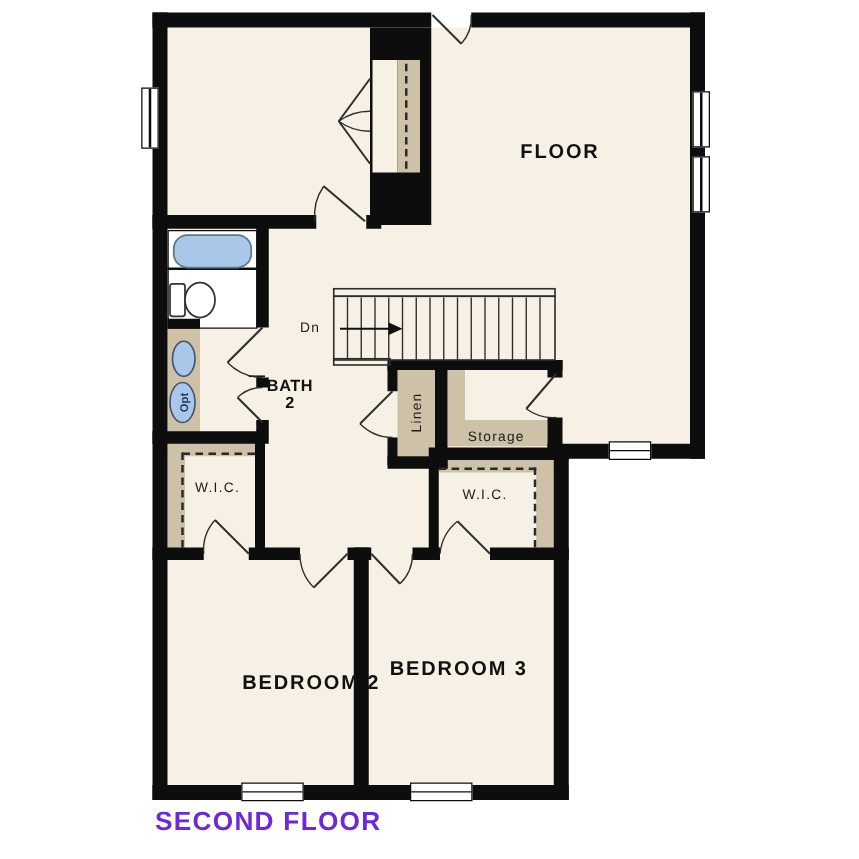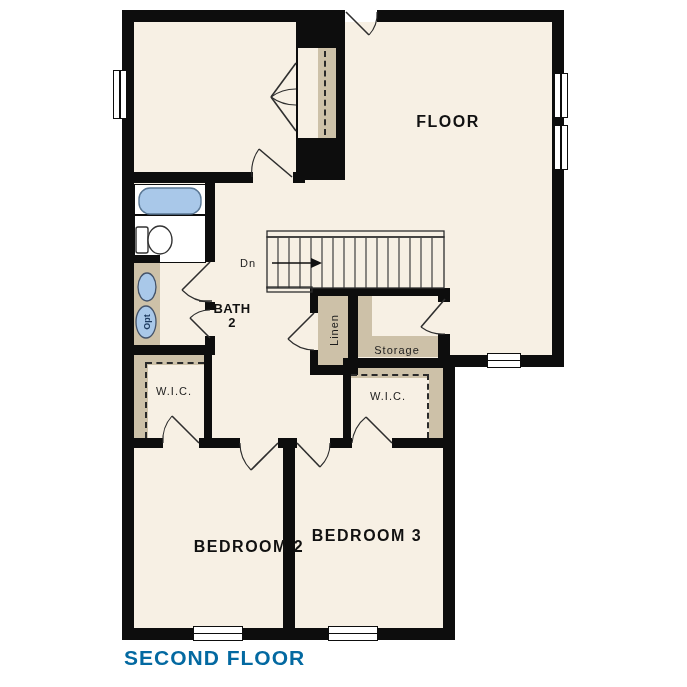--- a/index.html
+++ b/index.html
@@ -24,21 +24,21 @@
   .win .mid{position:absolute;background:var(--wall);}
   .win.h .mid{left:0;right:0;top:50%;height:1.5px;margin-top:-0.75px;}
   .win.v .mid{top:0;bottom:0;left:50%;width:1.5px;margin-left:-0.75px;}
   svg.overlay{position:absolute;left:0;top:0;z-index:5;pointer-events:none;}
   .label{position:absolute;transform:translate(-50%,-50%);color:#111;z-index:6;
          white-space:pre-line;text-align:center;line-height:1.1;}
   .room{font-weight:bold;font-size:16px;letter-spacing:1.5px;}
   .small{font-size:11px;letter-spacing:1px;color:#1c1c1c;}
   .bath{font-weight:bold;font-size:13px;letter-spacing:0.5px;}
   .rot{transform:translate(-50%,-50%) rotate(-90deg);}
-  .title{position:absolute;font-weight:bold;font-size:21px;letter-spacing:1px;color:#0369a1;z-index:6;}
+  .title{position:absolute;font-weight:bold;font-size:21px;letter-spacing:1px;color:#6d28d9;z-index:6;}
   .opt{position:absolute;transform:translate(-50%,-50%) rotate(-90deg);font-size:9px;font-weight:bold;
        color:#1d3a5f;z-index:6;}
 </style>
 </head>
 <body>
 
 <div class="plan">
 
   <div class="floor" style="left:134px;top:22px;width:418px;height:336px;"></div>
   <div class="floor" style="left:134px;top:358px;width:309px;height:270px;"></div>

